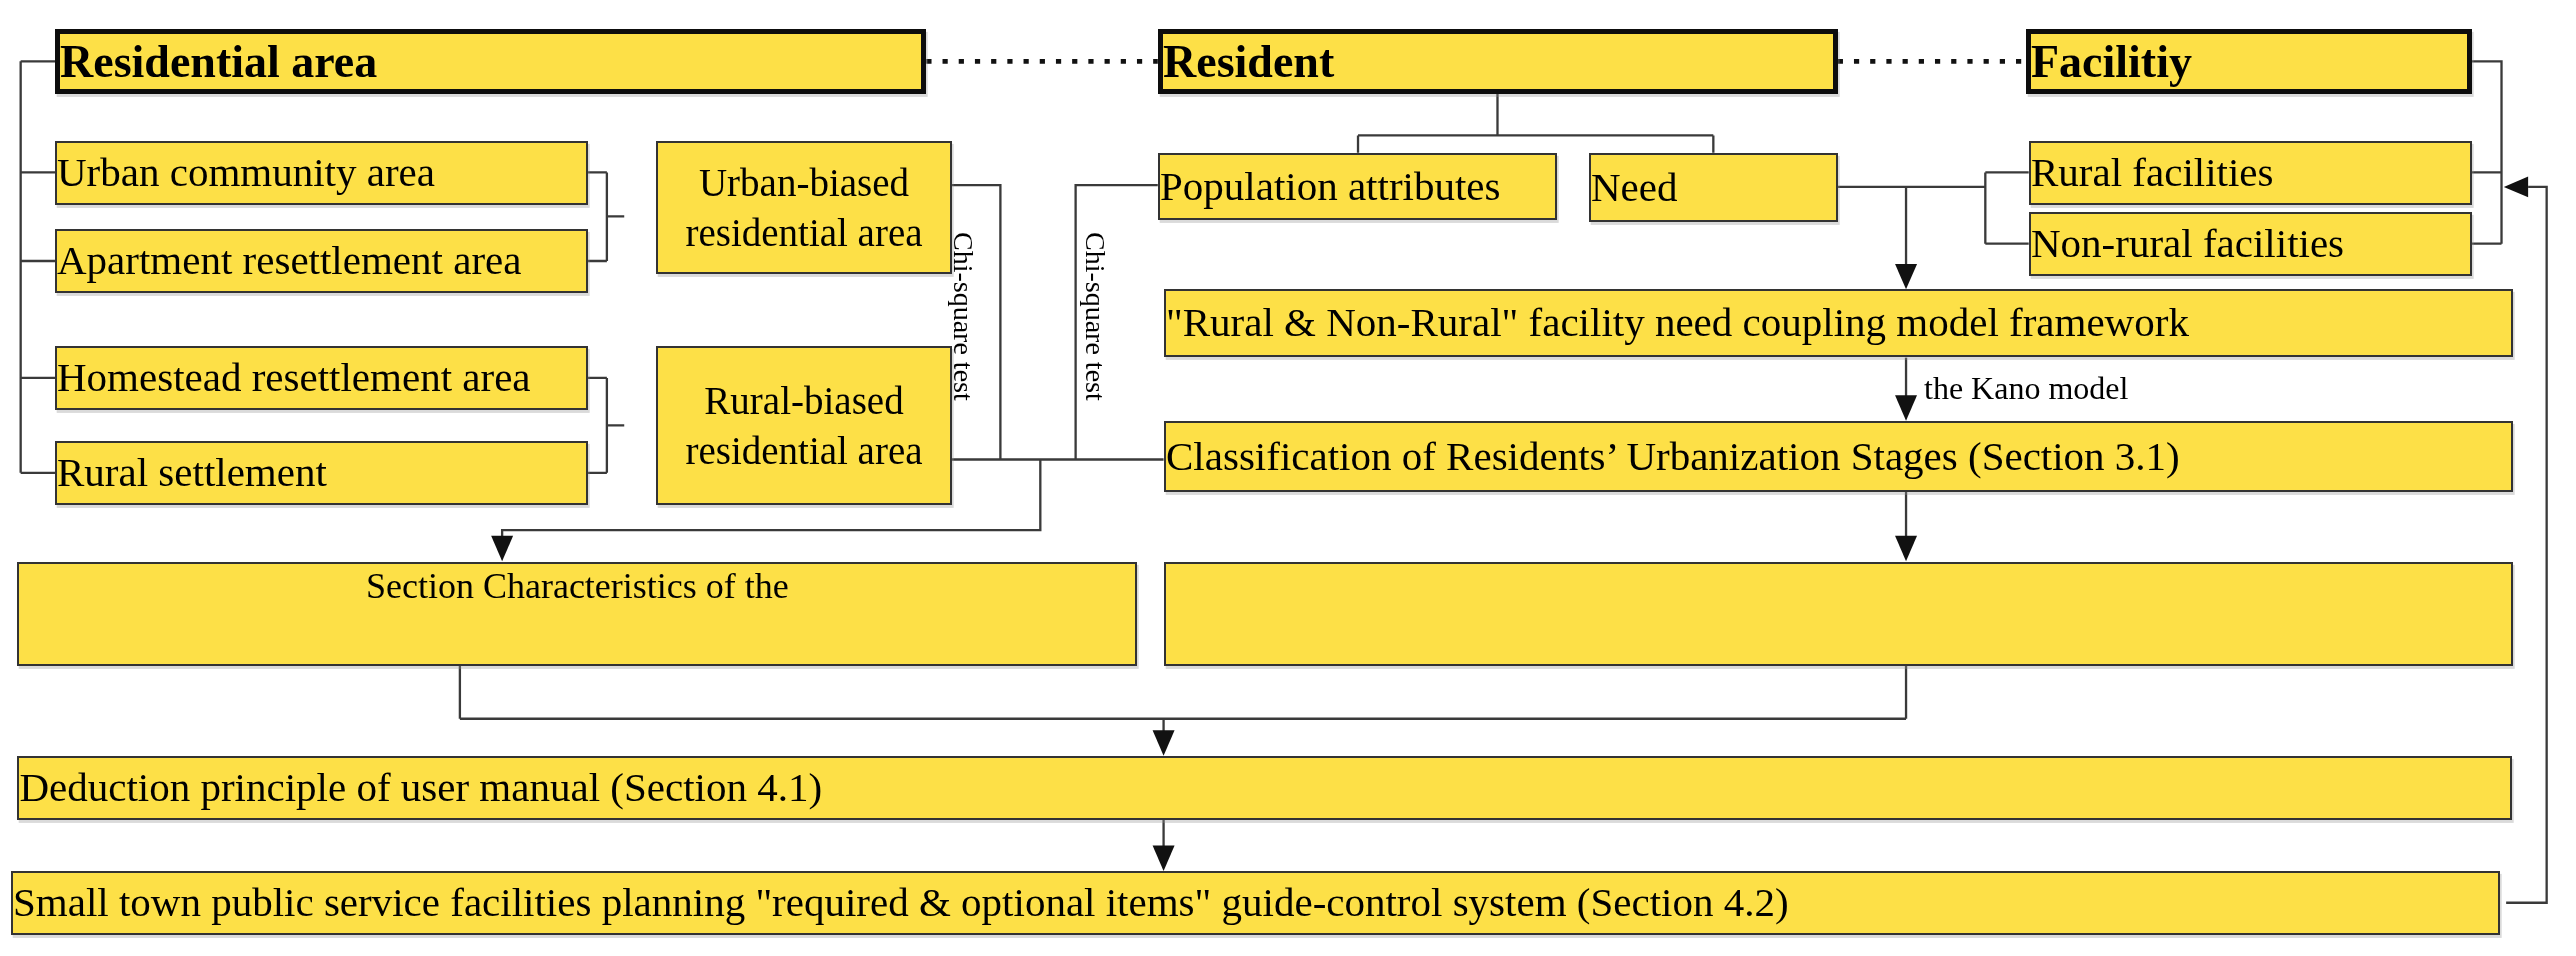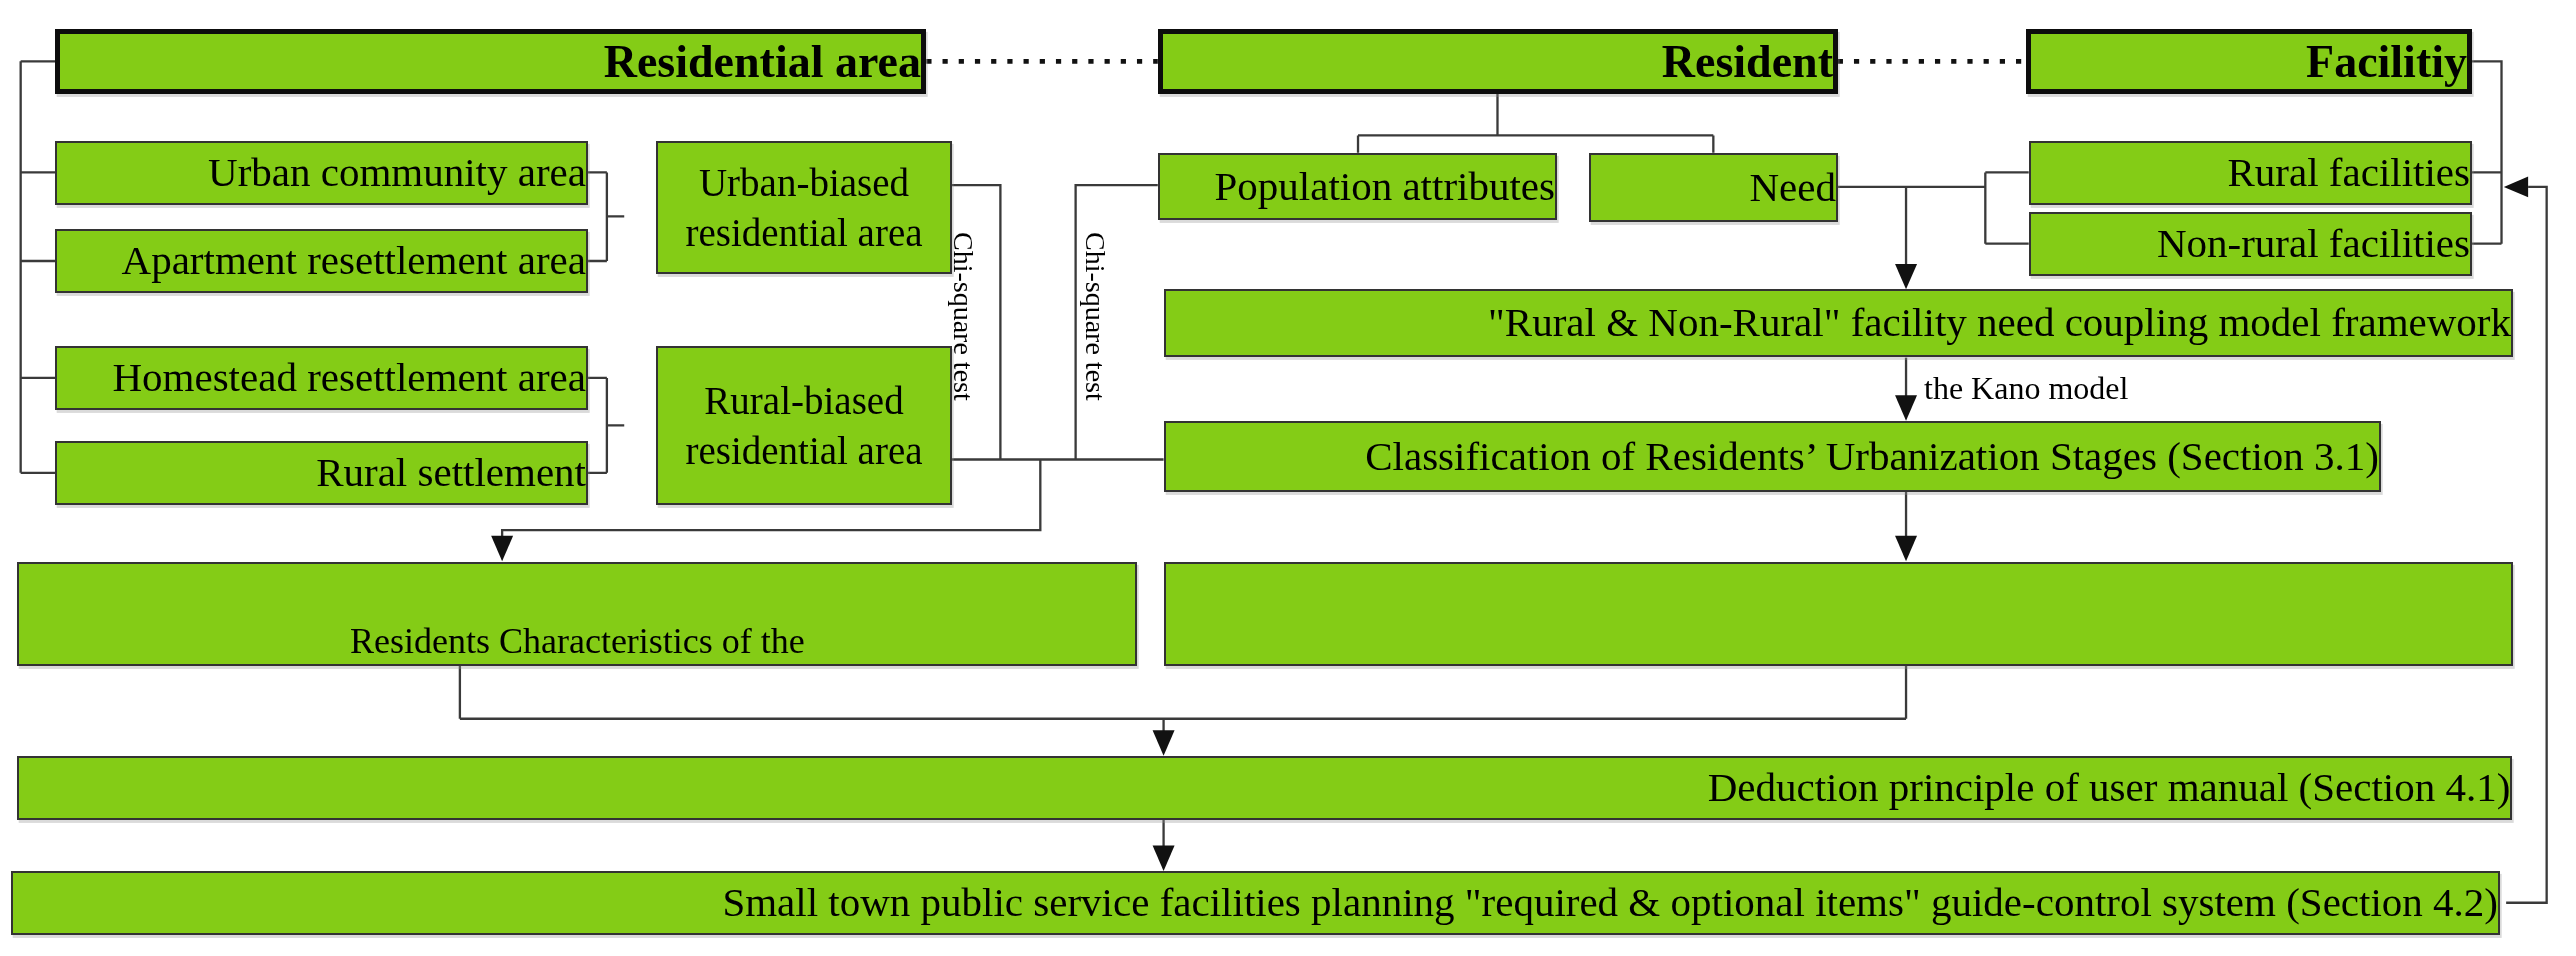--- a/index.html
+++ b/index.html
@@ -11,25 +11,25 @@
     color: #000000;
     overflow: hidden;
   }
   svg.wires { position: absolute; left: 0; top: 0; width: 2576px; height: 956px; z-index: 1; }
   svg.wires path { stroke: #3a3a3a; stroke-width: 4; fill: none; }
   svg.wires path.dotted { stroke: #111; stroke-width: 8; stroke-dasharray: 9 19; }
   svg.wires polygon { fill: #111; stroke: none; }
 
   .box {
     position: absolute;
-    background: #84cc16;
+    background: #fde047;
     border: 2.3px solid #333333;
     display: flex;
     align-items: center;
-    justify-content: flex-end;
+    justify-content: flex-start;
     text-align: center;
     font-size: 41px;
     line-height: 1.26;
     z-index: 2;
     box-shadow: 1.7px 2.9px 0 rgba(150,150,150,0.35);
   }
   .box.header {
     border: 5.2px solid #0d0d0d;
     font-weight: bold;
     font-size: 46px;
@@ -164,26 +164,26 @@
 <div class="box" style="left:2029px;top:212px;width:443px;height:64px">
   <span class="ln">Non-rural facilities</span>
 </div>
 
 <div class="box" style="left:1164px;top:289px;width:1349px;height:68px">
   <span class="ln">"Rural &amp; Non-Rural" facility need coupling model framework</span>
 </div>
 
 <div class="flabel" style="left:1924px;top:370px">the Kano model</div>
 
-<div class="box" style="left:1164px;top:421px;width:1217px;height:71px">
+<div class="box" style="left:1164px;top:421px;width:1349px;height:71px">
   <span class="ln">Classification of Residents’ Urbanization Stages (Section 3.1)</span>
 </div>
 
 <div class="box col fs63" style="left:17.4px;top:562px;width:1120px;height:104px">
-  <span class="ln">Residents Characteristics of the</span>
+  <span class="ln">Section Characteristics of the</span>
 </div>
 
 <div class="box col" style="left:1164px;top:562px;width:1349px;height:104px">
 </div>
 
 <div class="box" style="left:17.4px;top:756px;width:2495px;height:64px">
   <span class="ln">Deduction principle of user manual (Section 4.1)</span>
 </div>
 <div class="box" style="left:11px;top:871px;width:2489px;height:64px">
   <span class="ln">Small town public service facilities planning "required &amp; optional items" guide-control system (Section 4.2)</span>

